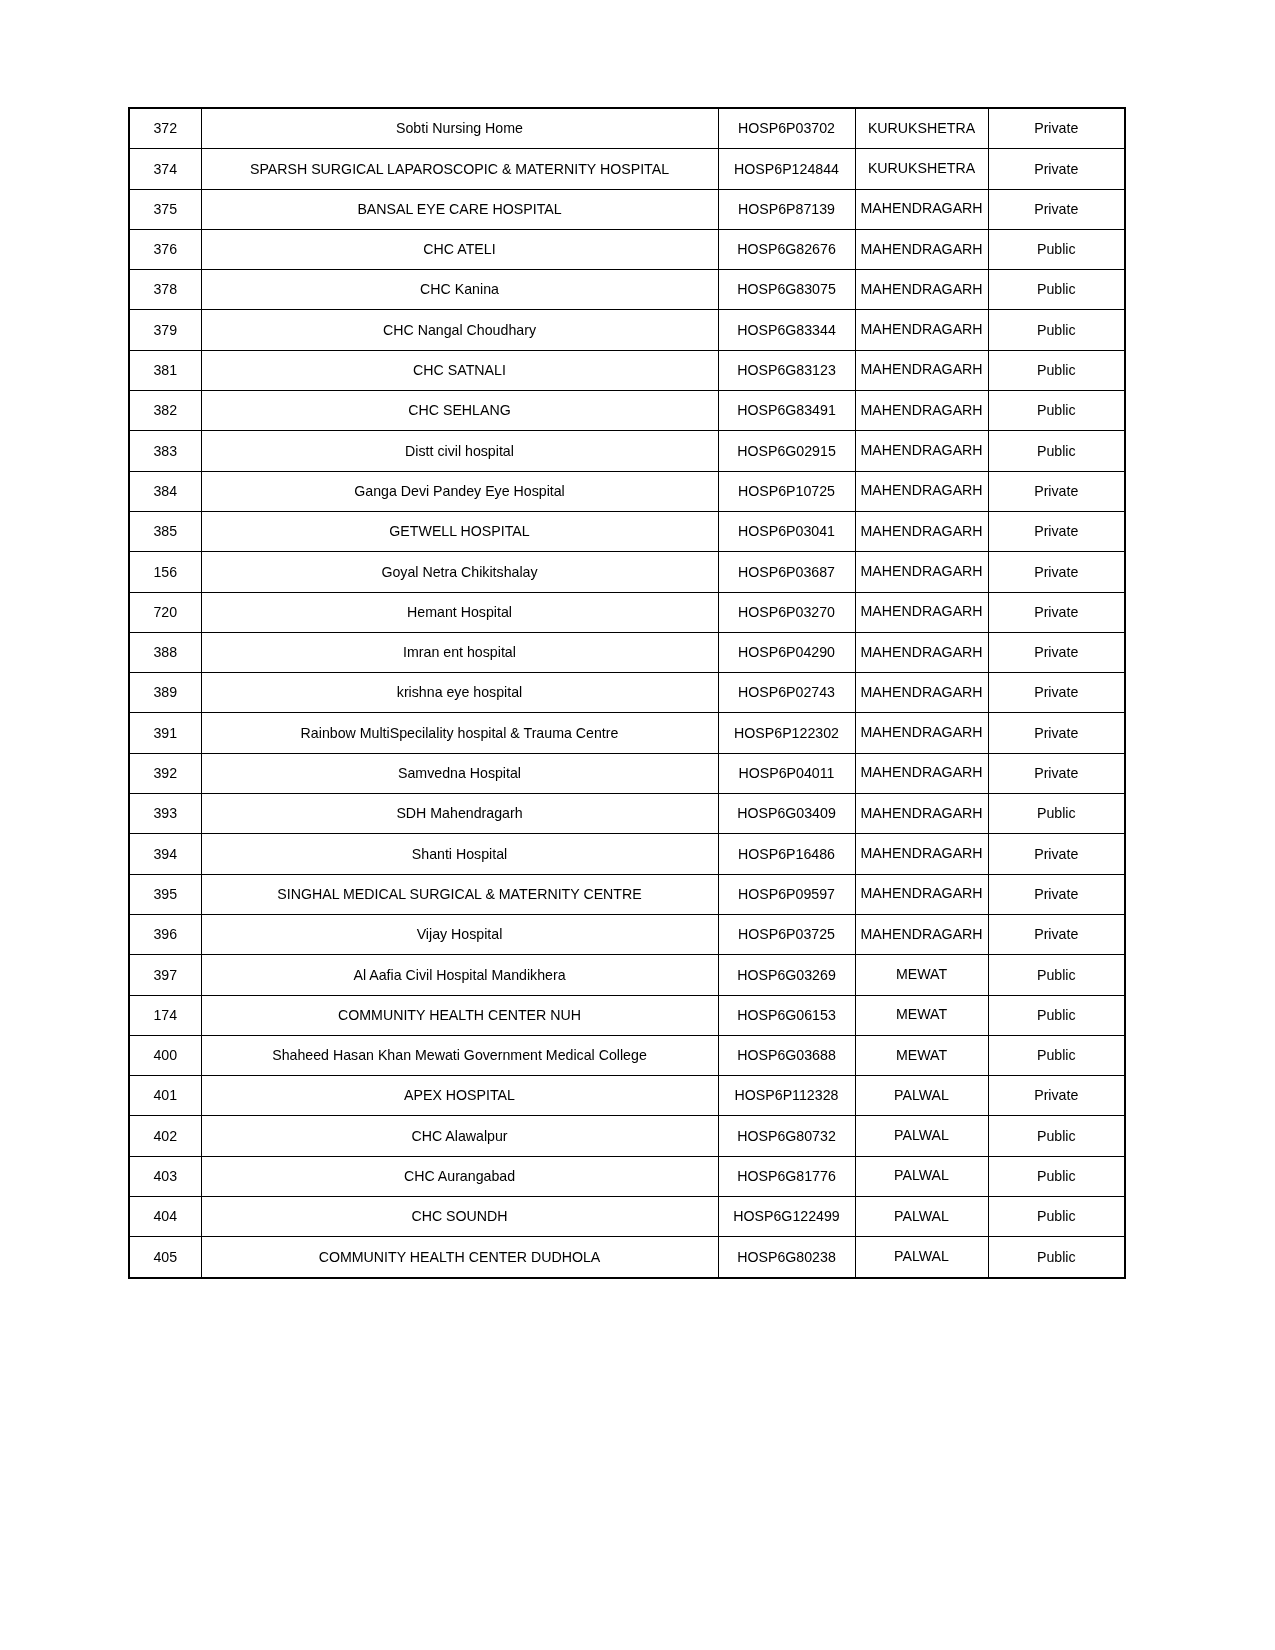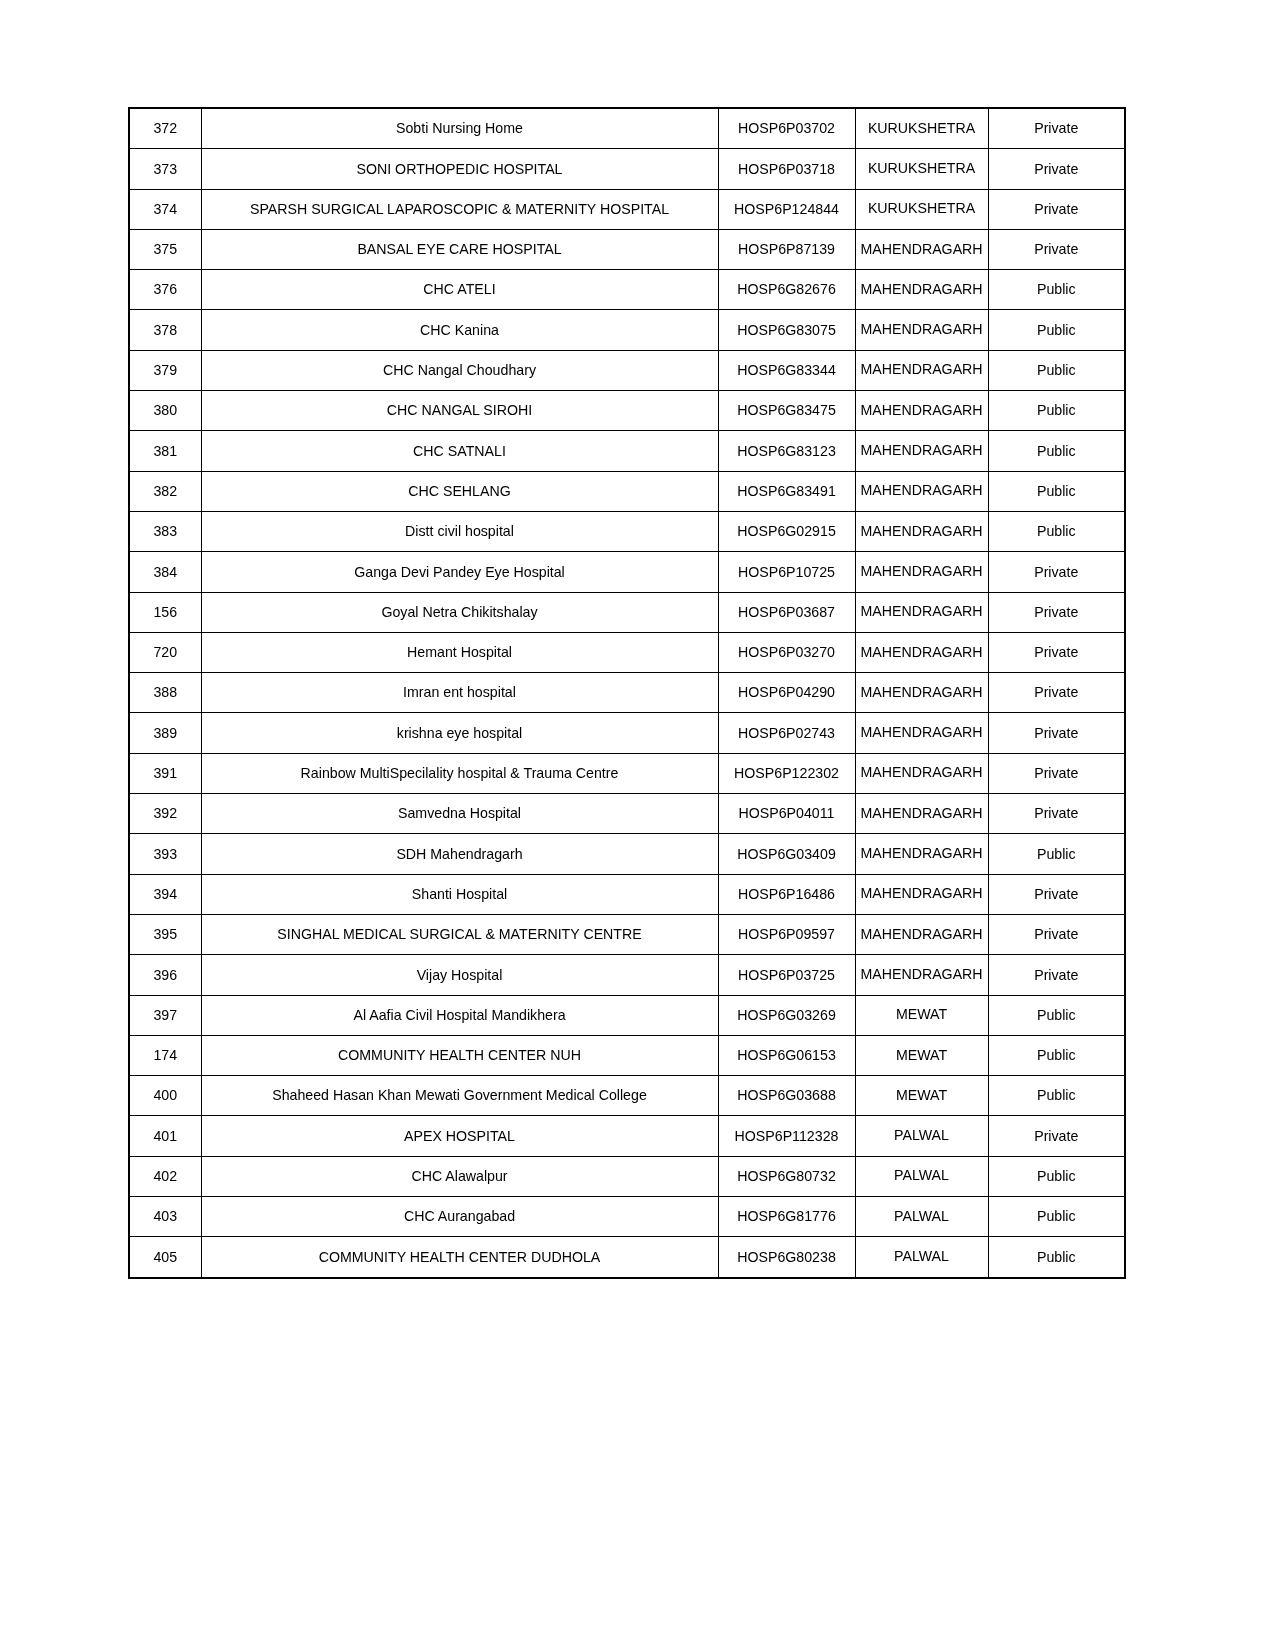--- a/index.html
+++ b/index.html
@@ -73,27 +73,20 @@
       </colgroup>
       <tbody id="table-body">
           <tr>
             <td class="col-sno">372</td>
             <td class="col-name">Sobti Nursing Home</td>
             <td class="col-code">HOSP6P03702</td>
             <td class="col-district">KURUKSHETRA</td>
             <td class="col-type">Private</td>
           </tr>
           <tr>
-            <td class="col-sno">373</td>
-            <td class="col-name">SONI ORTHOPEDIC HOSPITAL</td>
-            <td class="col-code">HOSP6P03718</td>
-            <td class="col-district">KURUKSHETRA</td>
-            <td class="col-type">Private</td>
-          </tr>
-          <tr>
             <td class="col-sno">374</td>
             <td class="col-name">SPARSH SURGICAL LAPAROSCOPIC &amp; MATERNITY HOSPITAL</td>
             <td class="col-code">HOSP6P124844</td>
             <td class="col-district">KURUKSHETRA</td>
             <td class="col-type">Private</td>
           </tr>
           <tr>
             <td class="col-sno">375</td>
             <td class="col-name">BANSAL EYE CARE HOSPITAL</td>
             <td class="col-code">HOSP6P87139</td>
@@ -115,27 +108,20 @@
             <td class="col-type">Public</td>
           </tr>
           <tr>
             <td class="col-sno">379</td>
             <td class="col-name">CHC Nangal Choudhary</td>
             <td class="col-code">HOSP6G83344</td>
             <td class="col-district">MAHENDRAGARH</td>
             <td class="col-type">Public</td>
           </tr>
           <tr>
-            <td class="col-sno">380</td>
-            <td class="col-name">CHC NANGAL SIROHI</td>
-            <td class="col-code">HOSP6G83475</td>
-            <td class="col-district">MAHENDRAGARH</td>
-            <td class="col-type">Public</td>
-          </tr>
-          <tr>
             <td class="col-sno">381</td>
             <td class="col-name">CHC SATNALI</td>
             <td class="col-code">HOSP6G83123</td>
             <td class="col-district">MAHENDRAGARH</td>
             <td class="col-type">Public</td>
           </tr>
           <tr>
             <td class="col-sno">382</td>
             <td class="col-name">CHC SEHLANG</td>
             <td class="col-code">HOSP6G83491</td>
@@ -146,20 +132,27 @@
             <td class="col-sno">383</td>
             <td class="col-name">Distt civil hospital</td>
             <td class="col-code">HOSP6G02915</td>
             <td class="col-district">MAHENDRAGARH</td>
             <td class="col-type">Public</td>
           </tr>
           <tr>
             <td class="col-sno">384</td>
             <td class="col-name">Ganga Devi Pandey Eye Hospital</td>
             <td class="col-code">HOSP6P10725</td>
+            <td class="col-district">MAHENDRAGARH</td>
+            <td class="col-type">Private</td>
+          </tr>
+          <tr>
+            <td class="col-sno">385</td>
+            <td class="col-name">GETWELL HOSPITAL</td>
+            <td class="col-code">HOSP6P03041</td>
             <td class="col-district">MAHENDRAGARH</td>
             <td class="col-type">Private</td>
           </tr>
           <tr>
             <td class="col-sno">156</td>
             <td class="col-name">Goyal Netra Chikitshalay</td>
             <td class="col-code">HOSP6P03687</td>
             <td class="col-district">MAHENDRAGARH</td>
             <td class="col-type">Private</td>
           </tr>
@@ -258,20 +251,27 @@
             <td class="col-sno">402</td>
             <td class="col-name">CHC Alawalpur</td>
             <td class="col-code">HOSP6G80732</td>
             <td class="col-district">PALWAL</td>
             <td class="col-type">Public</td>
           </tr>
           <tr>
             <td class="col-sno">403</td>
             <td class="col-name">CHC Aurangabad</td>
             <td class="col-code">HOSP6G81776</td>
+            <td class="col-district">PALWAL</td>
+            <td class="col-type">Public</td>
+          </tr>
+          <tr>
+            <td class="col-sno">404</td>
+            <td class="col-name">CHC SOUNDH</td>
+            <td class="col-code">HOSP6G122499</td>
             <td class="col-district">PALWAL</td>
             <td class="col-type">Public</td>
           </tr>
           <tr>
             <td class="col-sno">405</td>
             <td class="col-name">COMMUNITY HEALTH CENTER DUDHOLA</td>
             <td class="col-code">HOSP6G80238</td>
             <td class="col-district">PALWAL</td>
             <td class="col-type">Public</td>
           </tr>

